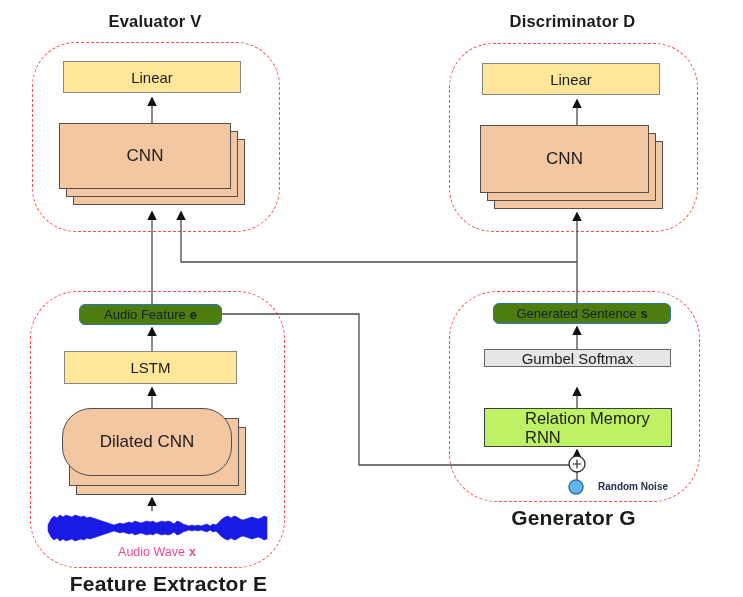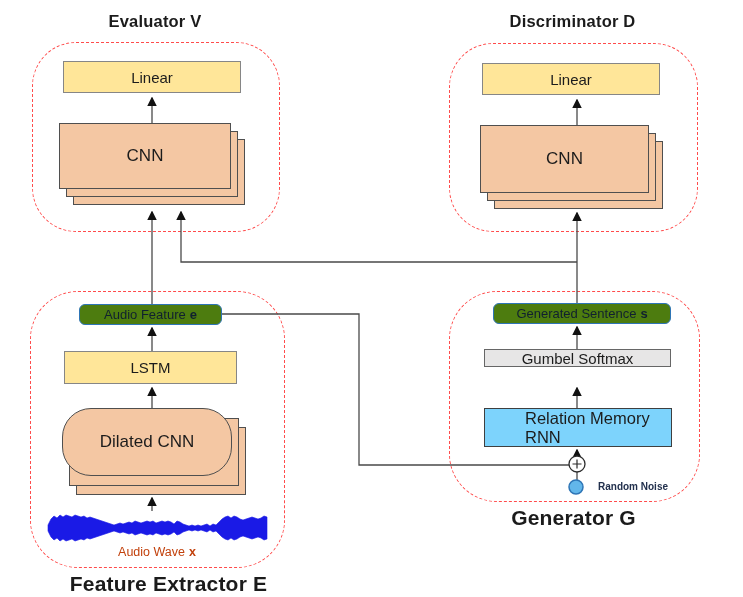--- a/index.html
+++ b/index.html
@@ -13,34 +13,34 @@
   }
   .sec-title{
     position:absolute;text-align:center;font-size:16.5px;font-weight:600;
     color:#1b1b1b;letter-spacing:.2px;
   }
   .box{
     position:absolute;display:flex;align-items:center;justify-content:center;
     color:#1c1c1c;box-sizing:border-box;z-index:10;
   }
   .yellow{background:#FFE699;border:1.7px solid #868686;font-size:15px;}
-  .gold{background:#7dd3fc;border:1.5px solid #3f3f3f;font-size:16.5px;padding-left:40px;}
+  .gold{background:#bef264;border:1.5px solid #3f3f3f;font-size:16.5px;padding-left:40px;}
   .gray{background:#E7E6E6;border:1.5px solid #666;font-size:15px;}
   .salmon-front{background:#F4C7A3;border:1.4px solid #4f4f4f;font-size:17px;}
   .stack-back{
     position:absolute;background:#F4C7A3;border:1.4px solid #4f4f4f;
     box-sizing:border-box;z-index:9;
   }
   .pill{
     background:#4d7c0f;border:1.5px solid #2E75B6;border-radius:6px;
     font-size:13px;font-weight:500;color:#10202f;z-index:10;
   }
   .var{font-weight:700;margin-left:4px;}
   .small-label{
-    position:absolute;font-size:12.5px;color:#c2410c;text-align:center;z-index:10;
+    position:absolute;font-size:12.5px;color:#ec4899;text-align:center;z-index:10;
   }
   .tiny-label{
     position:absolute;font-size:10px;font-weight:600;color:#22304d;z-index:10;
   }
   #wires{position:absolute;left:0;top:0;z-index:5;}
 </style>
 </head>
 <body>
 
 <div id="canvas">

